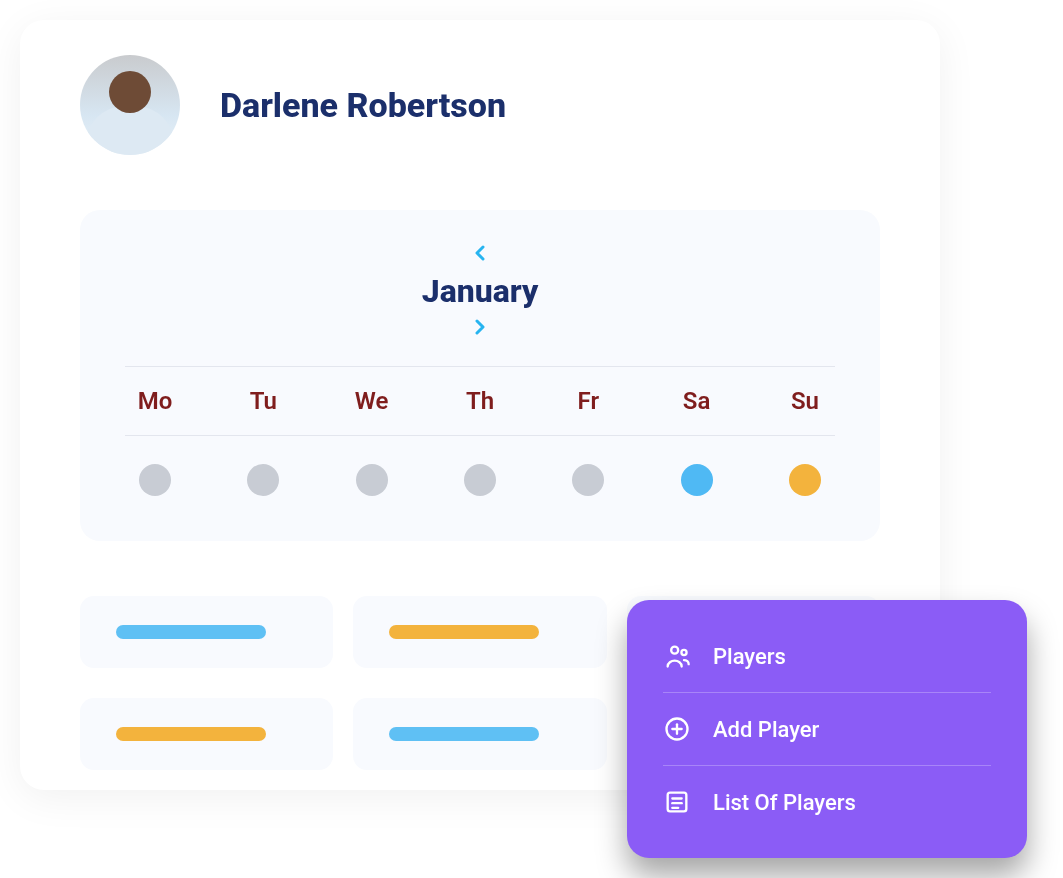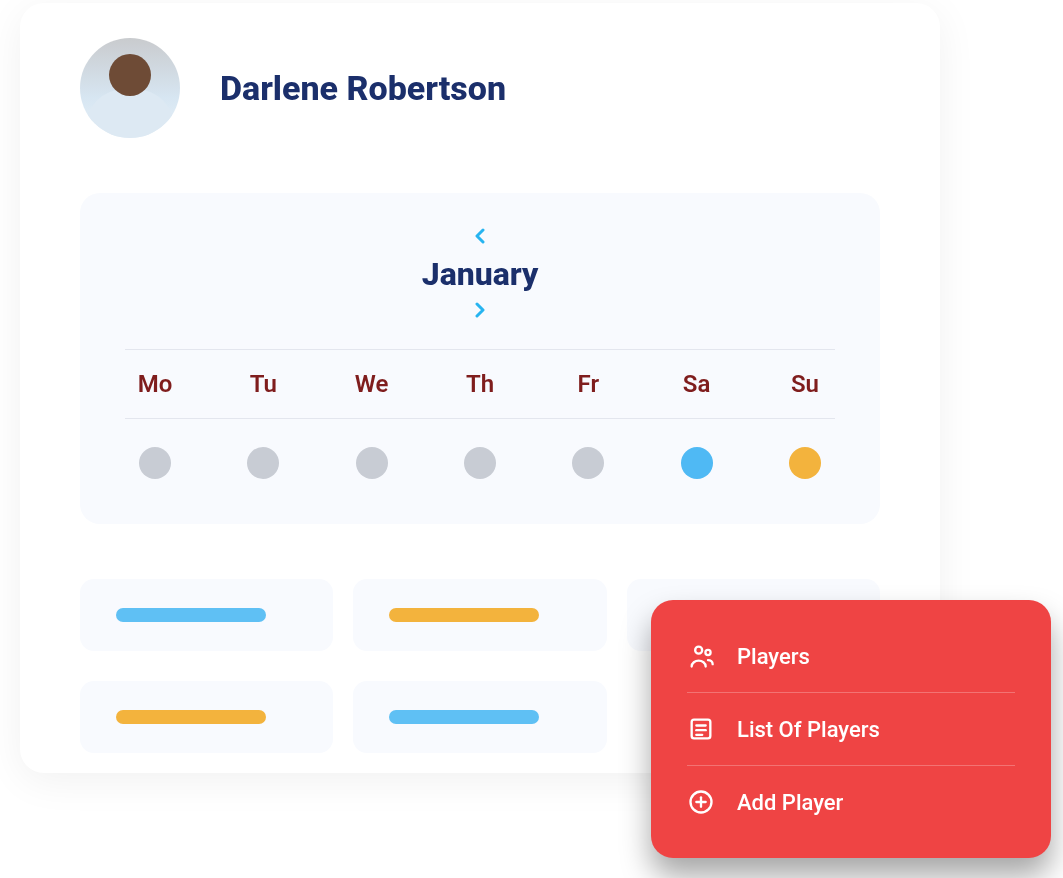--- a/index.html
+++ b/index.html
@@ -6,21 +6,21 @@
   body {
     font-family: -apple-system, BlinkMacSystemFont, "Segoe UI", Roboto, sans-serif;
     background: #fff;
     width: 1063px;
     height: 878px;
     position: relative;
   }
   .card {
     position: absolute;
     left: 20px;
-    top: 3px;
+    top: 20px;
     width: 920px;
     height: 770px;
     background: #fff;
     border-radius: 24px;
     box-shadow: 0 8px 40px rgba(0,0,0,0.06);
     padding: 35px 60px 50px 60px;
   }
   .profile-row {
     display: flex;
     align-items: center;
@@ -124,24 +124,24 @@
     align-items: center;
     padding: 0 36px;
   }
   .event-bar {
     height: 14px;
     width: 150px;
     border-radius: 8px;
   }
   .menu-panel {
     position: absolute;
-    right: 12px;
+    right: 36px;
     bottom: 20px;
     width: 400px;
-    background: #ef4444;
+    background: #8b5cf6;
     border-radius: 22px;
     padding: 20px 36px;
     box-shadow: 0 18px 30px rgba(0,0,0,0.35);
   }
   .menu-item {
     display: flex;
     align-items: center;
     gap: 22px;
     padding: 22px 0;
     color: #fff;
@@ -250,31 +250,31 @@
           <path d="M4 21c0-3 3-5 6-5s6 2 6 5"></path>
           <circle cx="18" cy="9" r="2.2"></circle>
           <path d="M22 19c0-2-1.8-3.5-4-3.5"></path>
         </svg>
     </span>
     <span>Players</span>
   </div>
   <div class="menu-item">
     <span class="menu-icon">
       <svg viewBox="0 0 24 24" fill="none" stroke="#fff" stroke-width="2" stroke-linecap="round" stroke-linejoin="round">
+          <circle cx="12" cy="12" r="9"></circle>
+          <line x1="12" y1="8" x2="12" y2="16"></line>
+          <line x1="8" y1="12" x2="16" y2="12"></line>
+        </svg>
+    </span>
+    <span>Add Player</span>
+  </div>
+  <div class="menu-item">
+    <span class="menu-icon">
+      <svg viewBox="0 0 24 24" fill="none" stroke="#fff" stroke-width="2" stroke-linecap="round" stroke-linejoin="round">
           <rect x="4" y="4" width="16" height="16" rx="2"></rect>
           <line x1="8" y1="9" x2="16" y2="9"></line>
           <line x1="8" y1="13" x2="16" y2="13"></line>
           <line x1="8" y1="17" x2="13" y2="17"></line>
         </svg>
     </span>
     <span>List Of Players</span>
   </div>
-  <div class="menu-item">
-    <span class="menu-icon">
-      <svg viewBox="0 0 24 24" fill="none" stroke="#fff" stroke-width="2" stroke-linecap="round" stroke-linejoin="round">
-          <circle cx="12" cy="12" r="9"></circle>
-          <line x1="12" y1="8" x2="12" y2="16"></line>
-          <line x1="8" y1="12" x2="16" y2="12"></line>
-        </svg>
-    </span>
-    <span>Add Player</span>
-  </div>
 </div>
 
 </body></html>

